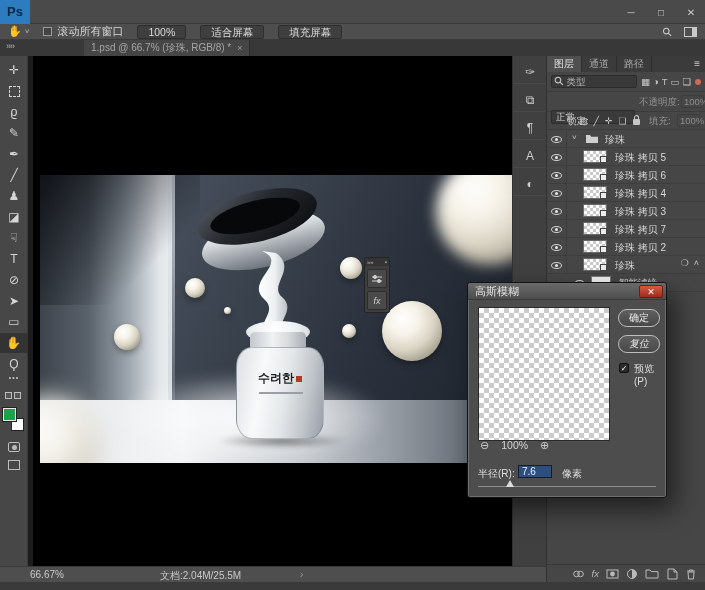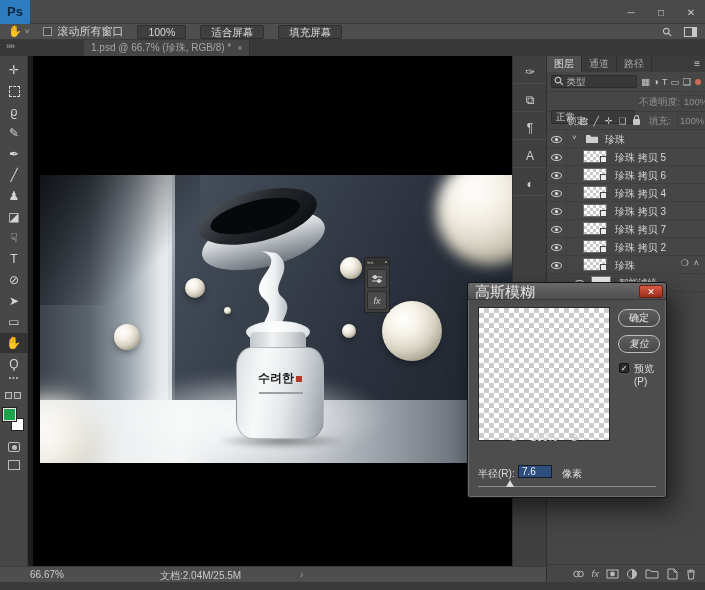--- a/index.html
+++ b/index.html
@@ -116,29 +116,29 @@
   .checker6{background-image:linear-gradient(45deg,#c9c9c9 25%,transparent 25%,transparent 75%,#c9c9c9 75%),linear-gradient(45deg,#c9c9c9 25%,#ffffff 25%,#ffffff 75%,#c9c9c9 75%);background-size:6px 6px;background-position:0 0,3px 3px;background-color:#fff;}
   .checker10{background-image:linear-gradient(45deg,#cbcbcb 25%,transparent 25%,transparent 75%,#cbcbcb 75%),linear-gradient(45deg,#cbcbcb 25%,#ffffff 25%,#ffffff 75%,#cbcbcb 75%);background-size:10px 10px;background-position:0 0,5px 5px;background-color:#fff;}
   .sficons{position:absolute;right:6px;top:2px;color:#c3c3c3;font-size:9px;display:flex;gap:5px;}
   .whitethumb{position:absolute;left:44px;top:2px;width:20px;height:13px;background:#f1f1f1;border:1px solid #777;}
   .lactions{position:absolute;left:0;bottom:0;width:100%;height:18px;border-top:1px solid #383838;display:flex;align-items:center;justify-content:flex-end;gap:7px;padding-right:8px;color:#b9b9b9;}
   .lactions .ai{display:flex;align-items:center;justify-content:center;font-size:9.5px;height:14px;}
 
   
   .dialog{position:absolute;left:467px;top:282px;width:200px;height:216px;background:#4d4d4d;border:1px solid #141414;border-radius:3px;box-shadow:inset 0 0 0 1px #6e6e6e,8px 12px 26px rgba(0,0,0,.55);z-index:50;}
   .dtitle{height:17px;background:linear-gradient(180deg,#6a6a6a,#4e4e4e);border-bottom:1px solid #3a3a3a;border-radius:3px 3px 0 0;position:relative;}
-  .dtitle .t{font-size:15px;color:#e4e4e4;line-height:17px;padding-left:7px;}
+  .dtitle .t{font-size:11px;color:#e4e4e4;line-height:17px;padding-left:7px;}
   .dclose{position:absolute;right:3px;top:2px;width:24px;height:13px;border-radius:2px;background:linear-gradient(180deg,#d75a41,#9c2c1c);border:1px solid #6b1d12;color:#fff;font-size:9px;font-weight:bold;text-align:center;line-height:12px;}
   .dpreview{position:absolute;left:10px;top:24px;width:132px;height:134px;border:1px solid #2a2a2a;}
   .dbtn{position:absolute;left:150px;width:42px;height:18px;border:1px solid #bdbdbd;border-radius:9px;background:linear-gradient(180deg,#5f5f5f,#484848);color:#ececec;font-size:10px;text-align:center;line-height:16px;}
   .dbtn.ok{top:26px;}
   .dbtn.reset{top:52px;font-style:italic;}
   .dcbx{position:absolute;left:151px;top:80px;width:10px;height:10px;background:#2b2b2b;border:1px solid #101010;border-radius:2px;color:#fff;font-size:8px;line-height:9px;text-align:center;}
   .dcbxlabel{position:absolute;left:166px;top:79px;font-size:10px;color:#dedede;}
-  .dzoomrow{position:absolute;left:0px;top:148px;width:152px;text-align:center;font-size:10.5px;color:#d6d6d6;}
+  .dzoomrow{position:absolute;left:0px;top:156px;width:152px;font-size:10.5px;color:#d6d6d6;}
   .dzoomrow .zi{color:#c9c9c9;font-size:11px;padding:0 12px;}
   .dradius{position:absolute;left:10px;top:184px;font-size:10px;color:#dedede;}
   .dvalfield{position:absolute;left:50px;top:182px;width:34px;height:13px;background:#2e4f7d;border:1px solid #121d2e;color:#eaf1fb;font-size:10px;line-height:12px;padding-left:3px;}
   .dunit{position:absolute;left:94px;top:184px;font-size:10px;color:#dedede;}
   .dslider{position:absolute;left:10px;top:203px;width:178px;height:1px;background:#8e8e8e;}
   .dthumb{position:absolute;left:38px;top:197px;width:0;height:0;border-left:4px solid transparent;border-right:4px solid transparent;border-bottom:7px solid #dcdcdc;}
 
   
   .statusbar{position:absolute;left:0;top:566px;width:546px;height:16px;background:#4e4e4e;border-top:1px solid #3b3b3b;font-size:10px;color:#c9c9c9;}
   .statusbar .zoomv{position:absolute;left:30px;top:2px;}

